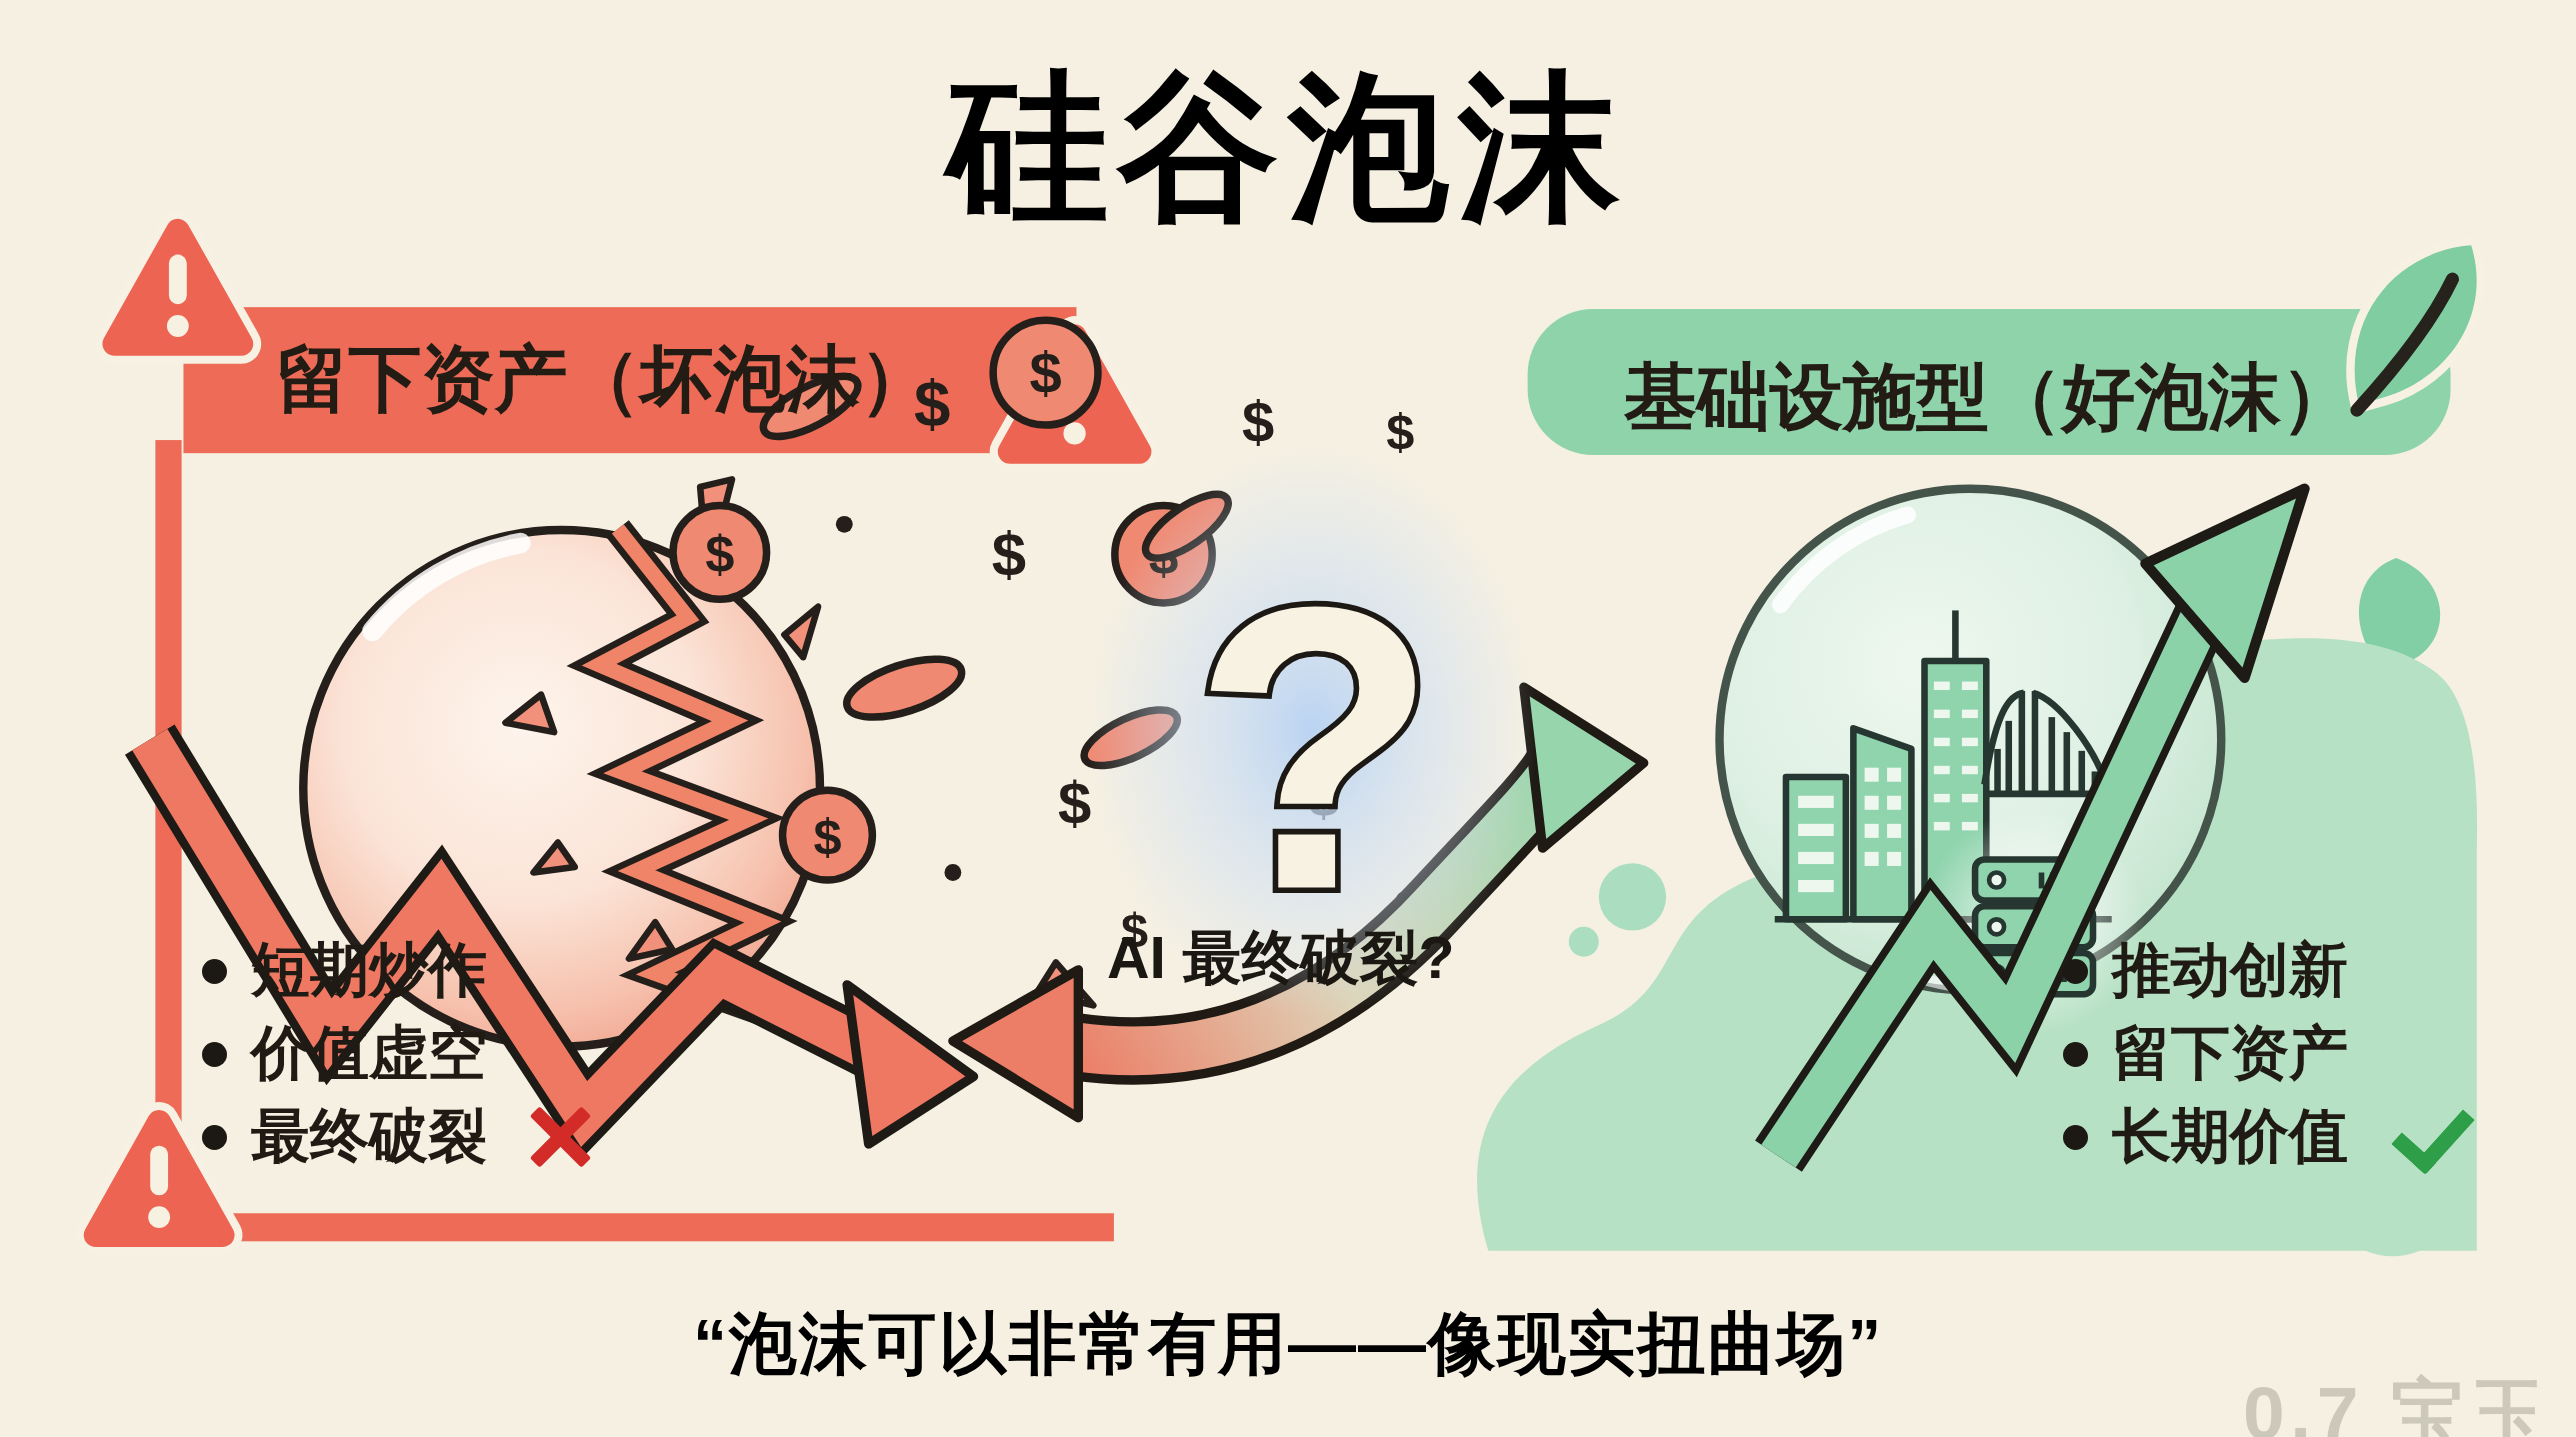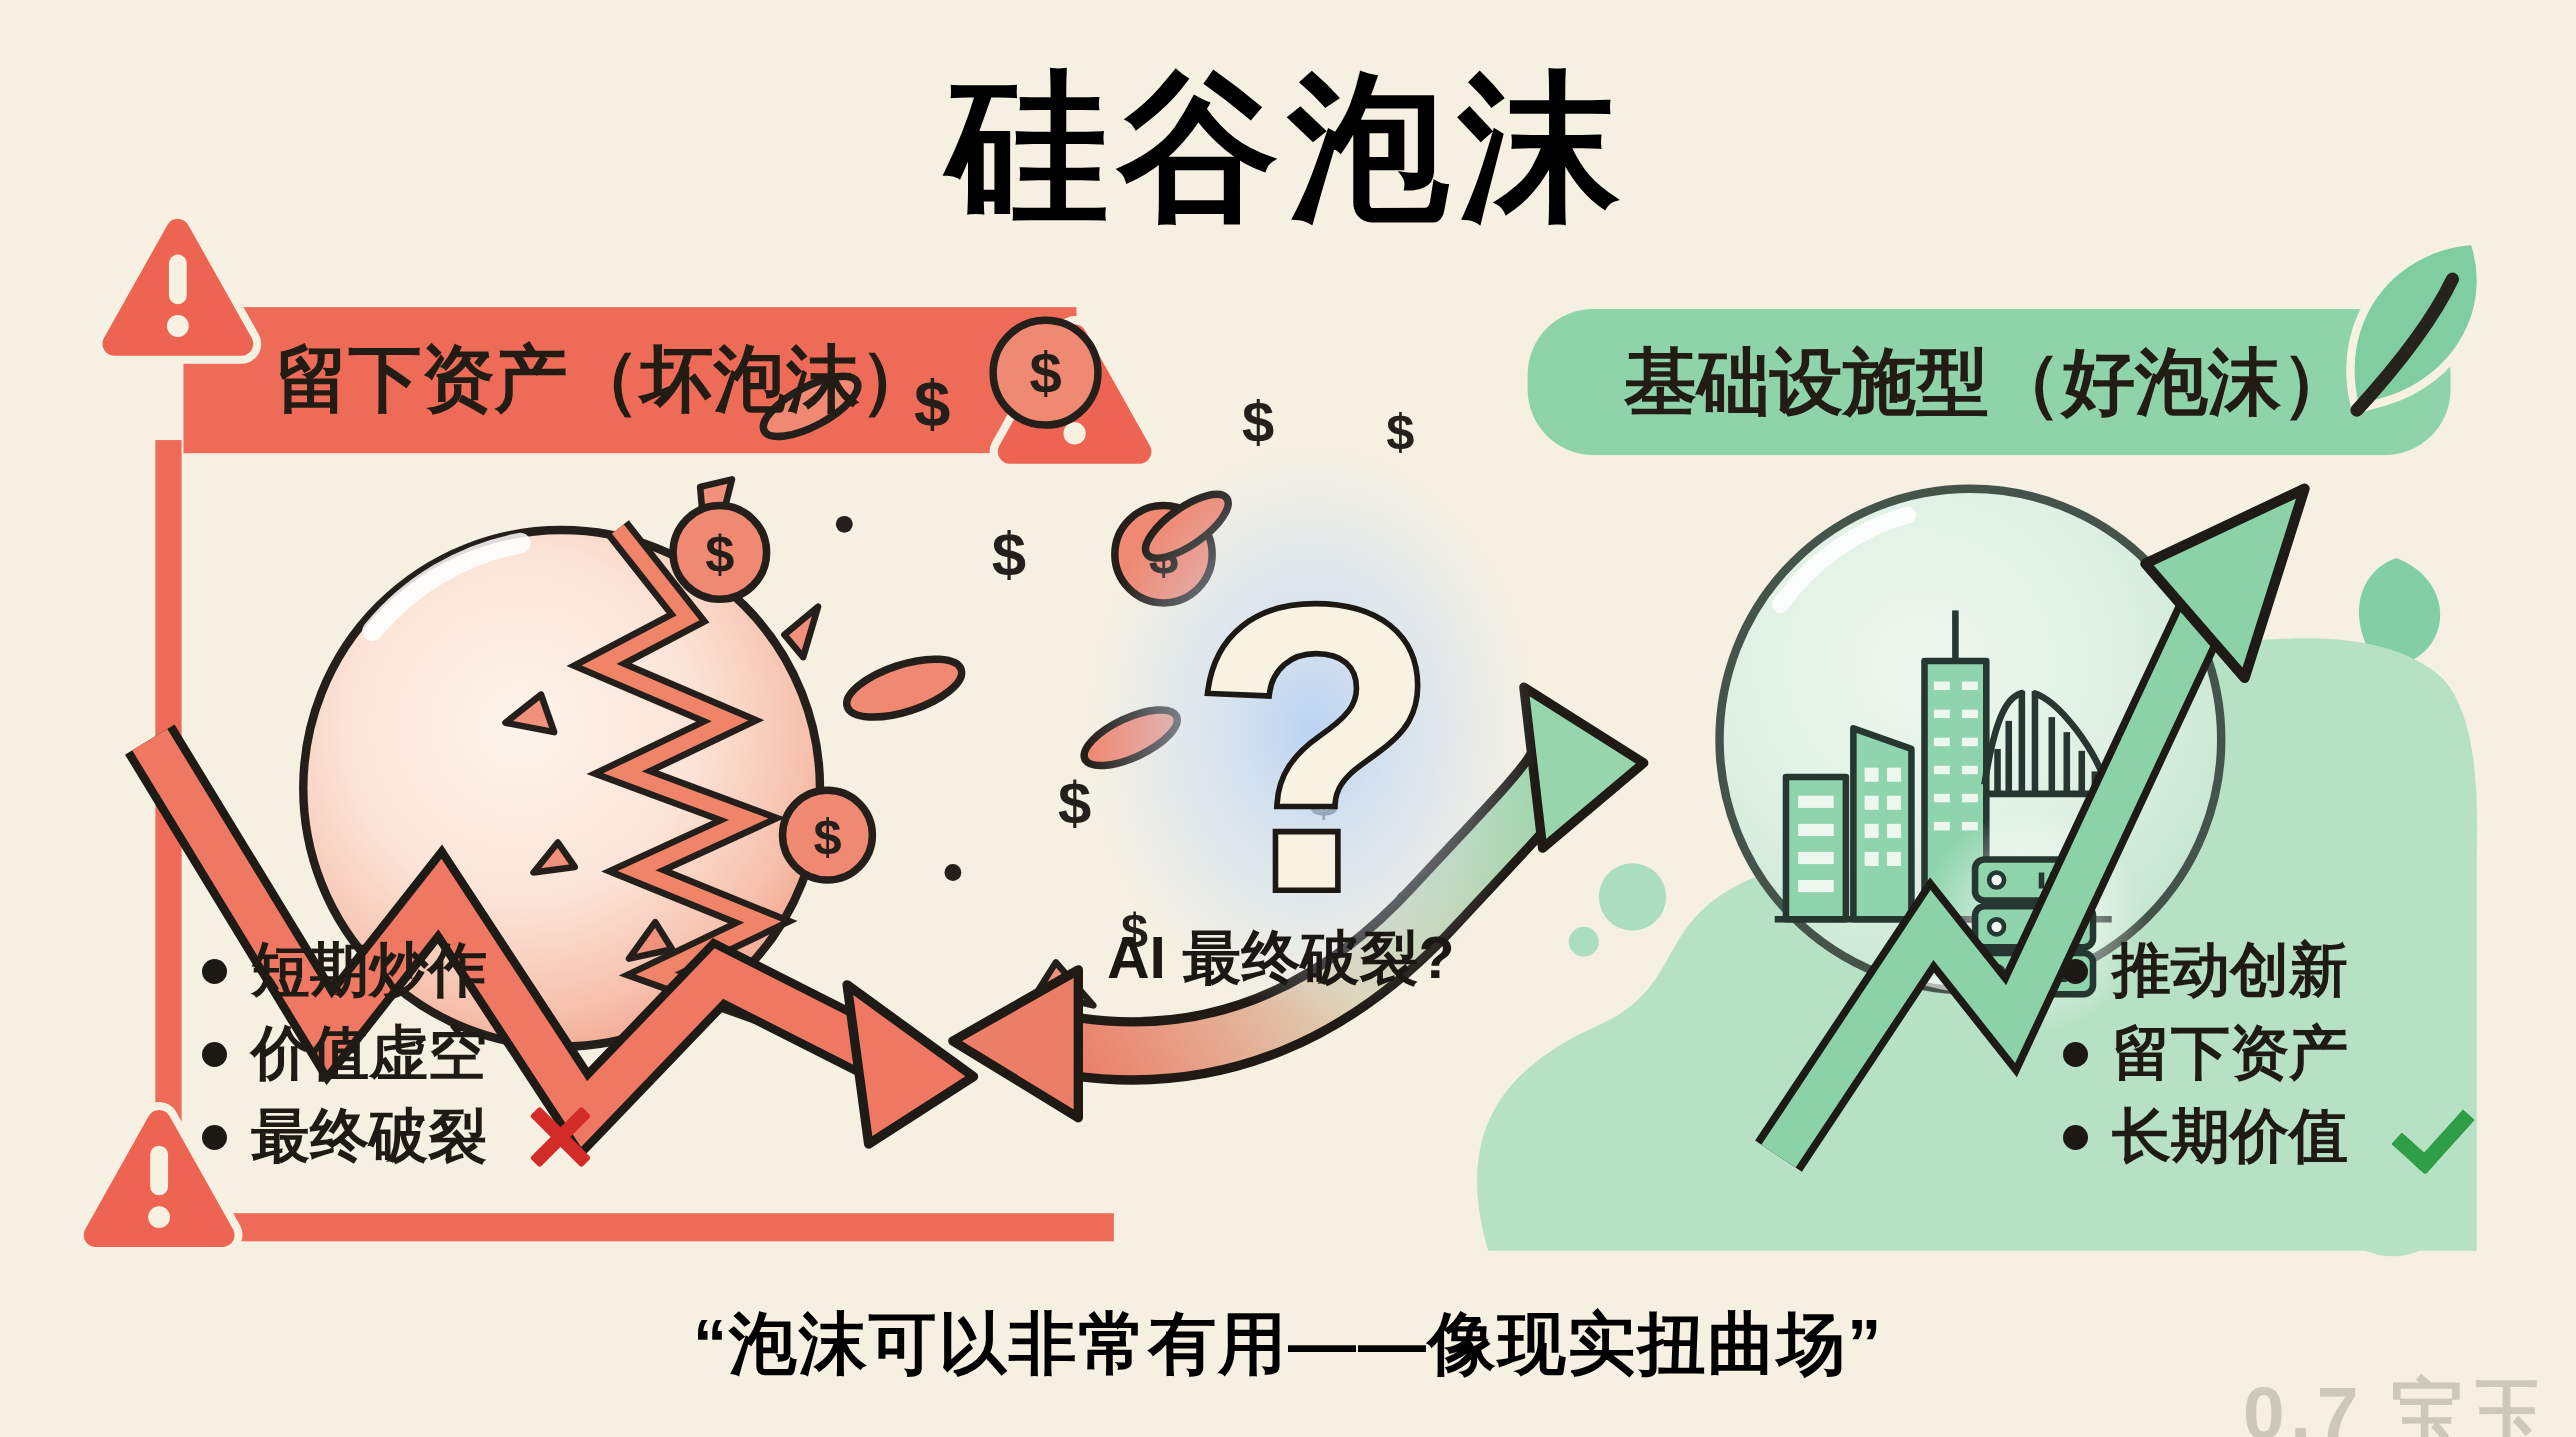--- a/index.html
+++ b/index.html
@@ -14,21 +14,21 @@
 
   .page-title{
     left:0;right:0;top:41px;text-align:center;
     font-size:161px;font-weight:700;letter-spacing:9.4px;color:#000000;
   }
   .banner-label{
     display:flex;align-items:center;justify-content:center;
     font-weight:700;color:#231c14;
   }
   .banner-label.bad{left:192px;top:309px;width:824px;height:142px;font-size:73px;}
-  .banner-label.good{left:1549px;top:311px;width:880px;height:144px;font-size:73px;}
+  .banner-label.good{left:1549px;top:326px;width:880px;height:144px;font-size:73px;}
 
   .bullet-list{display:flex;flex-direction:column;gap:25px;}
   .bullet-list.bad{left:202px;top:942px;}
   .bullet-list.good{left:2063px;top:942px;}
   .bullet-row{display:flex;align-items:center;gap:24px;height:58px;}
   .bullet-dot{width:25px;height:25px;border-radius:50%;background:#1c1914;flex:0 0 auto;}
   .bullet-text{font-size:59px;font-weight:700;color:#1f1a14;white-space:nowrap;}
 
   .x-mark{position:relative;width:62px;height:62px;margin-left:19px;flex:0 0 auto;}
   .x-mark::before,.x-mark::after{

